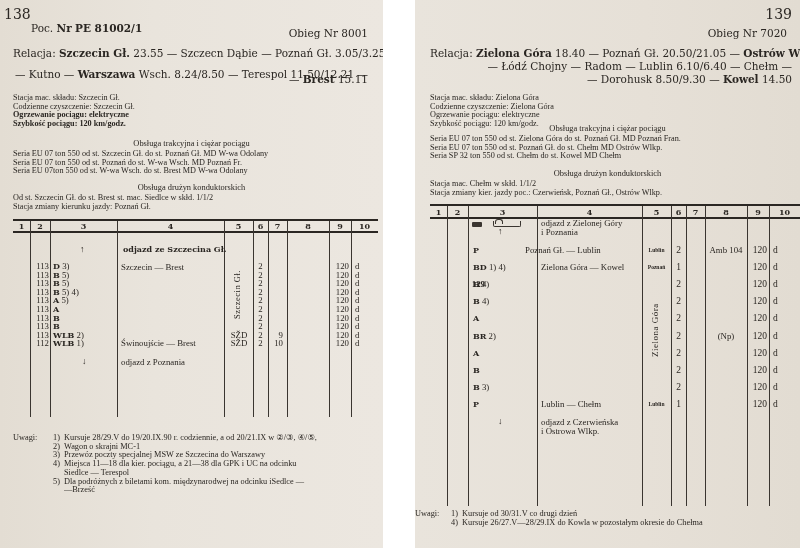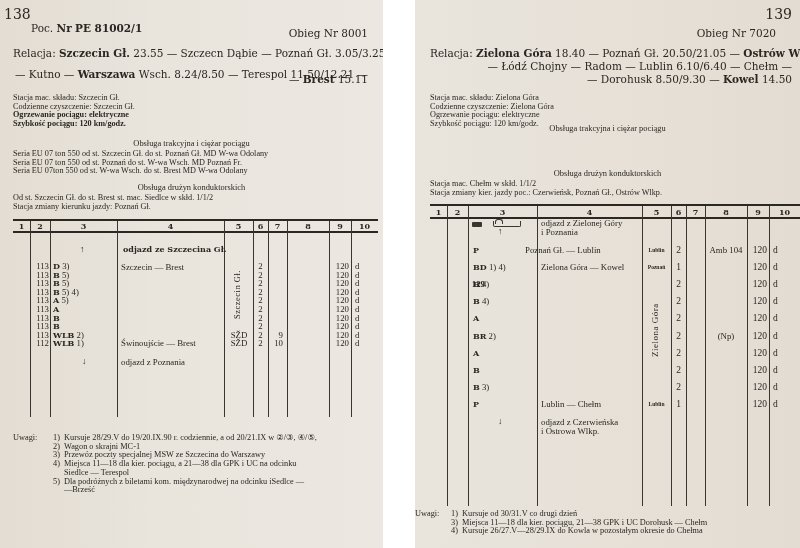--- a/index.html
+++ b/index.html
@@ -224,39 +224,44 @@
           <div style="white-space:nowrap;"><span class="num">5)</span><span>Dla podróżnych z biletami kom. międzynarodwej na odcinku iSedlce —</span></div>
           <div style="white-space:nowrap;"><span class="num"></span><span>—Brześć</span></div>
         </div>
       </div>
   </div>
 </div>
 
 <div class="page" id="right-page">
   <div class="abs pgnum" style="right:8px;top:6px;">139</div>
 
-  <div class="abs train-no" style="right:24px;top:27px;">Obieg Nr 7020</div>
+  <div class="abs train-no" style="right:13px;top:27px;">Obieg Nr 7020</div>
 
   <div class="abs relacja" style="left:15px;top:47px;">
     <span>Relacja:</span>
     <b>Zielona Góra</b><span> 18.40 — Poznań Gł. 20.50/21.05 — </span><b>Ostrów Wlkp.</b>
   </div>
   <div class="abs relacja" style="right:8px;top:60px;">— Łódź Chojny — Radom — Lublin 6.10/6.40 — Chełm —</div>
   <div class="abs relacja" style="right:8px;top:73px;">
     <span>— Dorohusk 8.50/9.30 — </span><b>Kowel</b><span> 14.50</span>
   </div>
 
   <div class="abs meta" style="left:15px;top:94px;">
     <div>Stacja mac. składu: Zielona Góra</div>
     <div>Codzienne czyszczenie: Zielona Góra</div>
     <div>Ogrzewanie pociągu: elektryczne</div>
     <div>Szybkość pociągu: 120 km/godz.</div>
   </div>
 
   <div class="abs sec-title" style="left:0;width:385px;top:124px;">Obsługa trakcyjna i ciężar pociągu</div>
+  <div class="abs small" style="left:15px;top:135px;">
+    <div>Seria EU 07 ton 550 od st. Zielona Góra do st. Poznań Gł. MD Poznań Fran.</div>
+    <div>Seria EU 07  ton 550 od st. Poznań Gł. do st. Chełm MD Ostrów Wlkp.</div>
+    <div>Seria SP 32 ton 550 od st. Chełm do st. Kowel MD Chełm</div>
+  </div>
 
   <div class="abs sec-title" style="left:0;width:385px;top:169px;">Obsługa drużyn konduktorskich</div>
   <div class="abs small" style="left:15px;top:180px;">
     <div>Stacja mac. Chełm w skłd. 1/1/2</div>
     <div>Stacja zmiany kier. jazdy poc.: Czerwieńsk, Poznań Gł., Ostrów Wlkp.</div>
   </div>
 
   <div>
     <div class="hline" style="left:15px;width:370px;top:204px;"></div>
     <div class="hline" style="left:15px;width:370px;top:217px;"></div>
@@ -394,20 +399,17 @@
     </div>
   </div>
 
   <div class="abs uwagi" style="left:0px;top:510px;">
     <div style="position:absolute;left:0;top:0;">Uwagi:</div>
     <div style="position:absolute;left:29px;top:0;" id="rnotes">
         <div>
           <div style="white-space:nowrap;"><span class="num">1)</span><span>Kursuje od 30/31.V co drugi dzień</span></div>
         </div>
         <div>
-          <div style="white-space:nowrap;"><span class="num">3)</span><span>Miejsca 11—18 dla kier. pociągu, 21—38 GPK i UC Dorohusk — Chełm</span></div>
-        </div>
-        <div>
           <div style="white-space:nowrap;"><span class="num">4)</span><span>Kursuje 26/27.V—28/29.IX do Kowla w pozostałym okresie do Chełma</span></div>
         </div>
       </div>
   </div>
 </div>
 
 </body></html>

